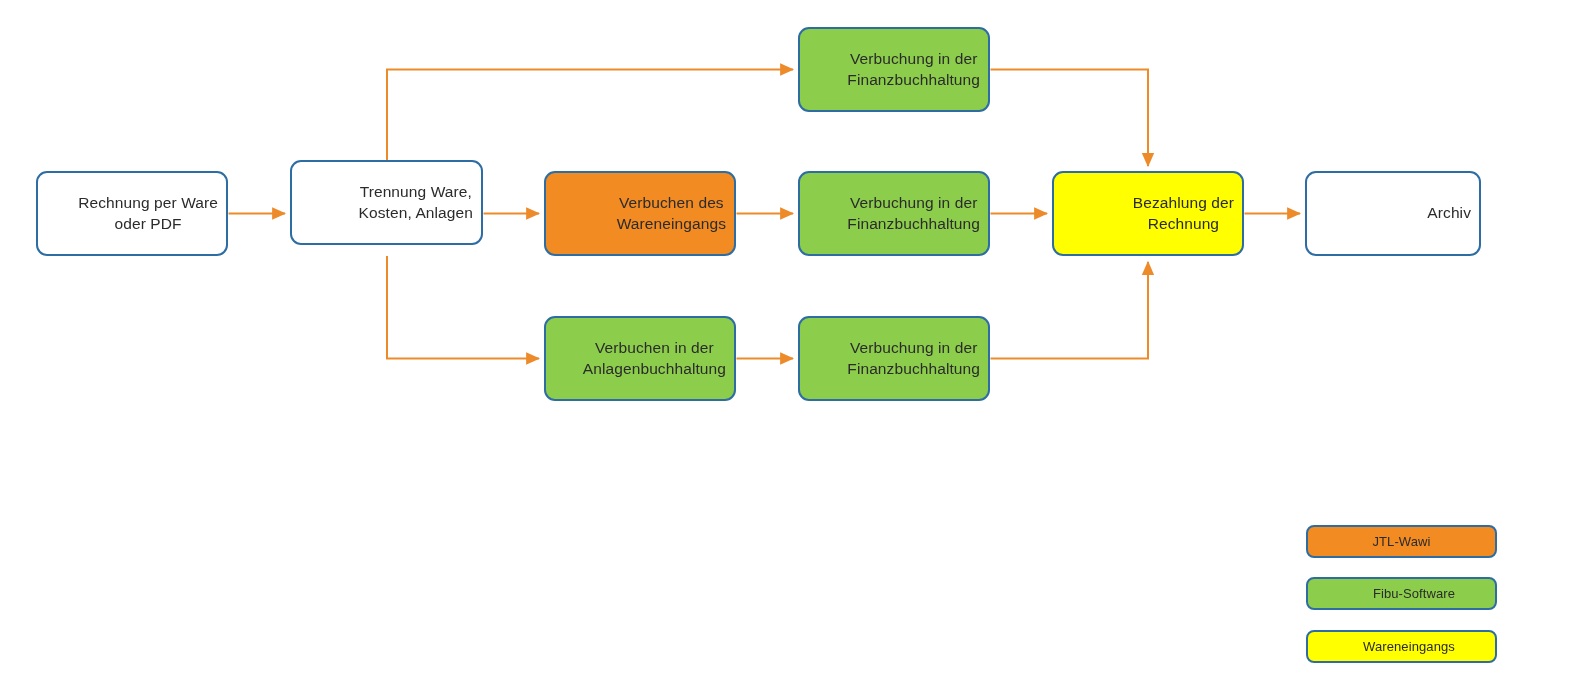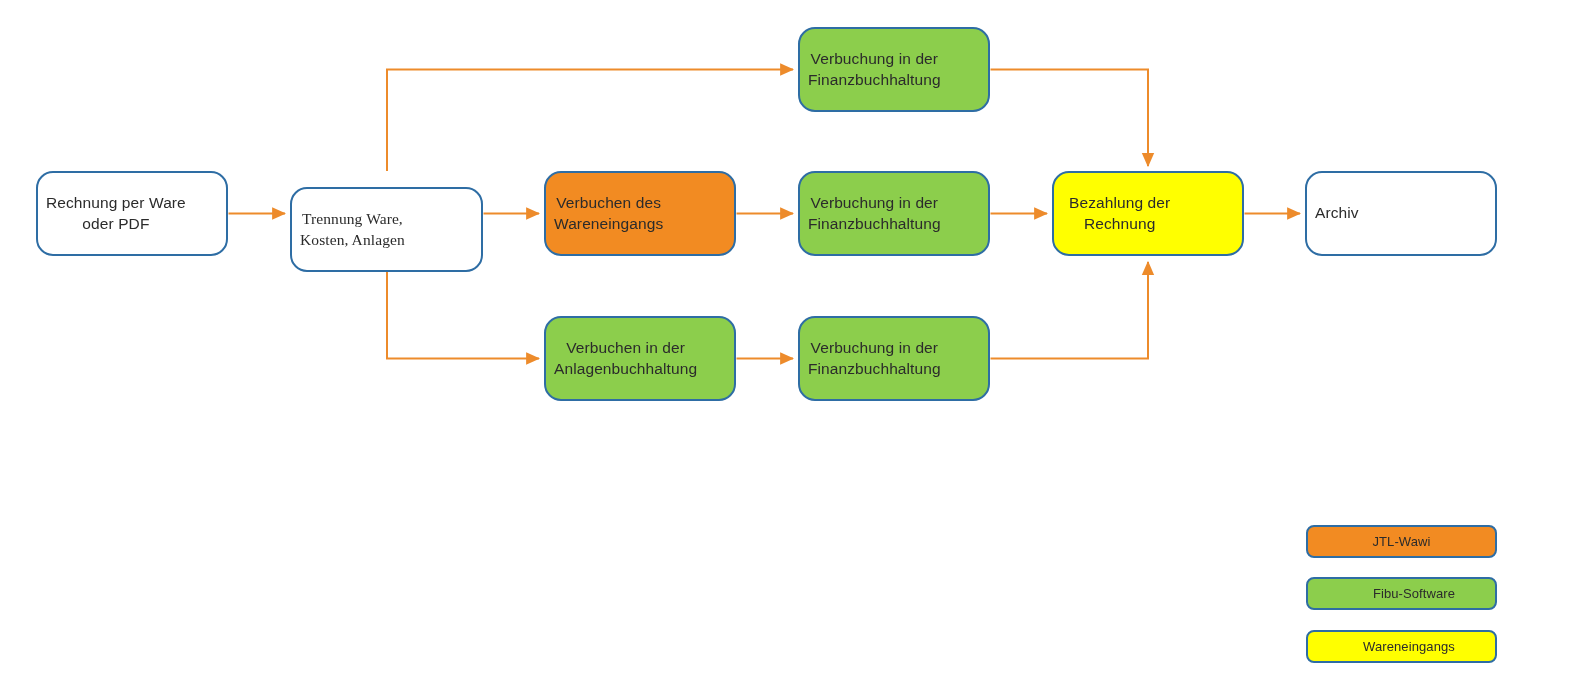--- a/index.html
+++ b/index.html
@@ -23,24 +23,24 @@
     left: 0;
     top: 0;
     width: 1587px;
     height: 691px;
     pointer-events: none;
   }
   .node {
     position: absolute;
     box-sizing: border-box;
     border: 2.5px solid #2e6da4;
-    border-radius: 17px;
+    border-radius: 11px;
     display: flex;
     align-items: center;
-    justify-content: flex-start;
+    justify-content: flex-end;
     text-align: center;
     color: #2b2b2b;
     font-size: 15.5px;
     line-height: 1.32;
     letter-spacing: 0.1px;
     padding: 2px 8px;
     background: #ffffff;
   }
   .node-label {
     display: block;
@@ -96,21 +96,21 @@
     <path d="M 990.5 358.5 L 1148 358.5 L 1148 262" fill="none" stroke="#ed8b2b" stroke-width="2" marker-end="url(#arrow-right)"></path>
 
     <path d="M 1244.5 213.5 L 1300 213.5" fill="none" stroke="#ed8b2b" stroke-width="2" marker-end="url(#arrow-right)"></path>
   </svg>
 
   <div class="node fill-white" style="left:36px; top:171px; width:192px; height:85px;">
     <span class="node-label">Rechnung per Ware
 oder PDF</span>
   </div>
 
-  <div class="node fill-white" style="left:290px; top:187px; width:193px; height:85px;font-family:Liberation Serif, serif;">
+  <div class="node fill-white" style="left:290px; top:160px; width:193px; height:85px;">
     <span class="node-label">Trennung Ware,
 Kosten, Anlagen</span>
   </div>
 
   <div class="node fill-orange" style="left:544px; top:171px; width:192px; height:85px;">
     <span class="node-label">Verbuchen des
 Wareneingangs</span>
   </div>
 
   <div class="node fill-green" style="left:798px; top:171px; width:192px; height:85px;">
@@ -131,21 +131,21 @@
   <div class="node fill-green" style="left:798px; top:316px; width:192px; height:85px;">
     <span class="node-label">Verbuchung in der
 Finanzbuchhaltung</span>
   </div>
 
   <div class="node fill-yellow" style="left:1052px; top:171px; width:192px; height:85px;">
     <span class="node-label">Bezahlung der
 Rechnung</span>
   </div>
 
-  <div class="node fill-white" style="left:1305px; top:171px; width:192px; height:85px;">
+  <div class="node fill-white" style="left:1305px; top:171px; width:176px; height:85px;">
     <span class="node-label">Archiv</span>
   </div>
 
   <div class="legend-box fill-orange" style="left:1306px; top:525px; width:191px; height:33px;">
     <span>JTL-Wawi</span>
   </div>
 
   <div class="legend-box fill-green" style="left:1306px; top:577px; width:191px; height:33px;padding-left:25px;">
     <span>Fibu-Software</span>
   </div>

